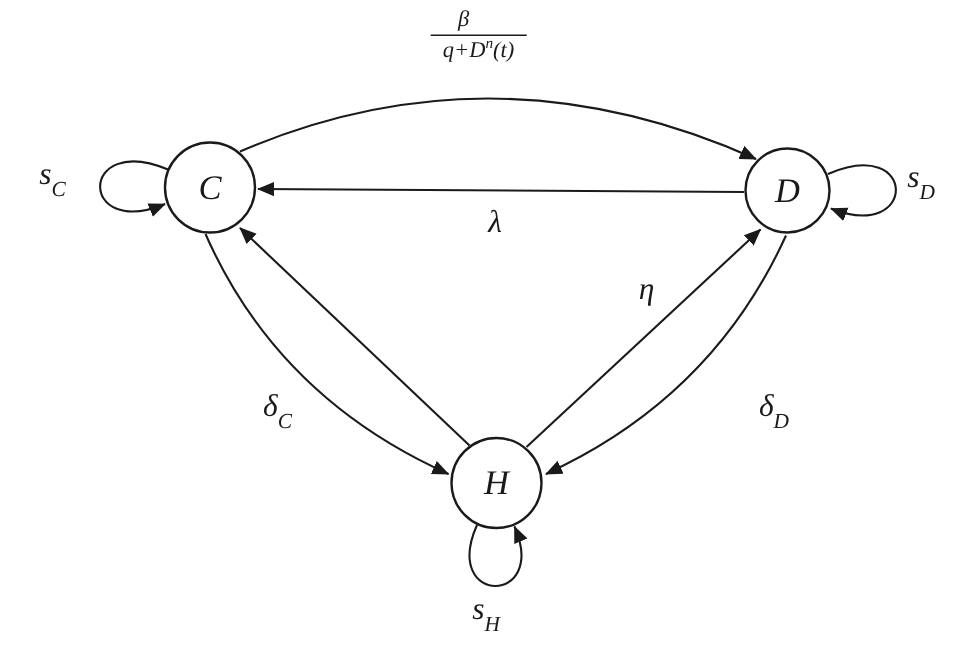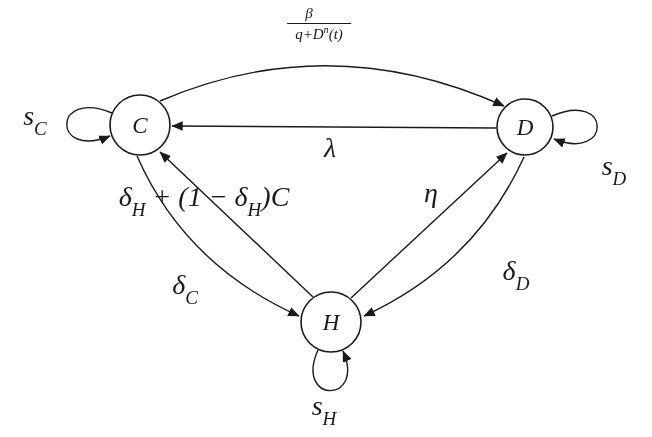--- a/index.html
+++ b/index.html
@@ -10,21 +10,21 @@
     background: #ffffff;
     font-family: "Liberation Serif", serif;
     color: #1a1a1a;
     overflow: hidden;
   }
   .canvas svg { position: absolute; left: 0; top: 0; }
   .lbl {
     position: absolute;
     transform: translate(-50%, -50%);
     font-style: italic;
-    font-size: 28px;
+    font-size: 21px;
     white-space: nowrap;
     line-height: 1;
     color: #1a1a1a;
   }
   .lbl sub {
     font-size: 68%;
     font-style: italic;
     line-height: 0;
     position: relative;
     top: 0.18em;
@@ -76,25 +76,24 @@
   <div class="lbl node-lbl" style="left:331px; top:322px;">H</div>
 
   <div class="frac" style="left:309px; top:5px;">
     <div class="num">β</div>
     <div class="den"><span>q+D</span><sup>n</sup><span>(t)</span></div>
   </div>
 
   <div class="lbl" style="left:330px; top:148px;">λ</div>
   <div class="lbl" style="left:431px; top:193px;">η</div>
 
-  <div class="lbl" style="left:204px; top:197px;"><span>δ</span><sub>H</sub><span> + (1 − δ</span><sub>H</sub><span>)C</span></div>
 
-  <div class="lbl" style="left:185px; top:285px;text-align:right;"><span>δ</span><sub>C</sub></div>
+  <div class="lbl" style="left:185px; top:271px;text-align:right;"><span>δ</span><sub>C</sub></div>
 
   <div class="lbl" style="left:516px; top:271px;"><span>δ</span><sub>D</sub></div>
 
   <div class="lbl" style="left:35px; top:116px;"><span>s</span><sub>C</sub></div>
 
-  <div class="lbl" style="left:614px; top:118px;margin-top:48px;"><span>s</span><sub>D</sub></div>
+  <div class="lbl" style="left:614px; top:118px;"><span>s</span><sub>D</sub></div>
 
   <div class="lbl" style="left:324px; top:406px;font-family:Liberation Serif, serif;"><span>s</span><sub>H</sub></div>
 
 </div>
 
 </body></html>

